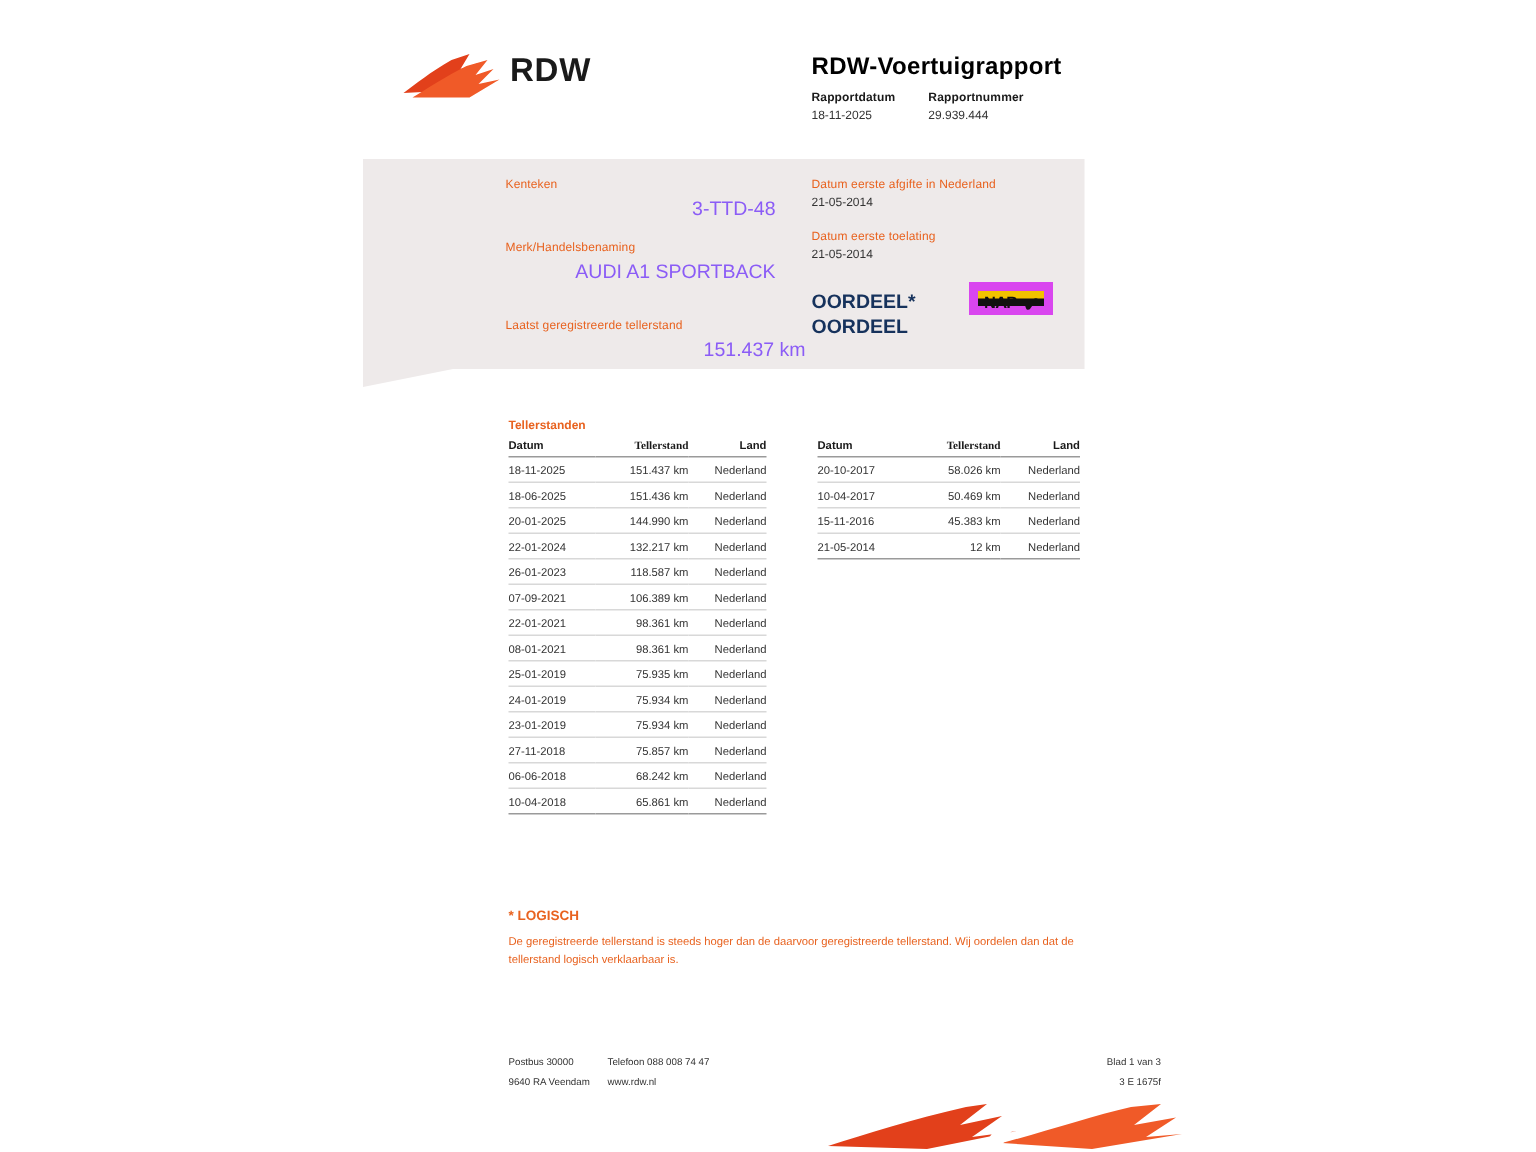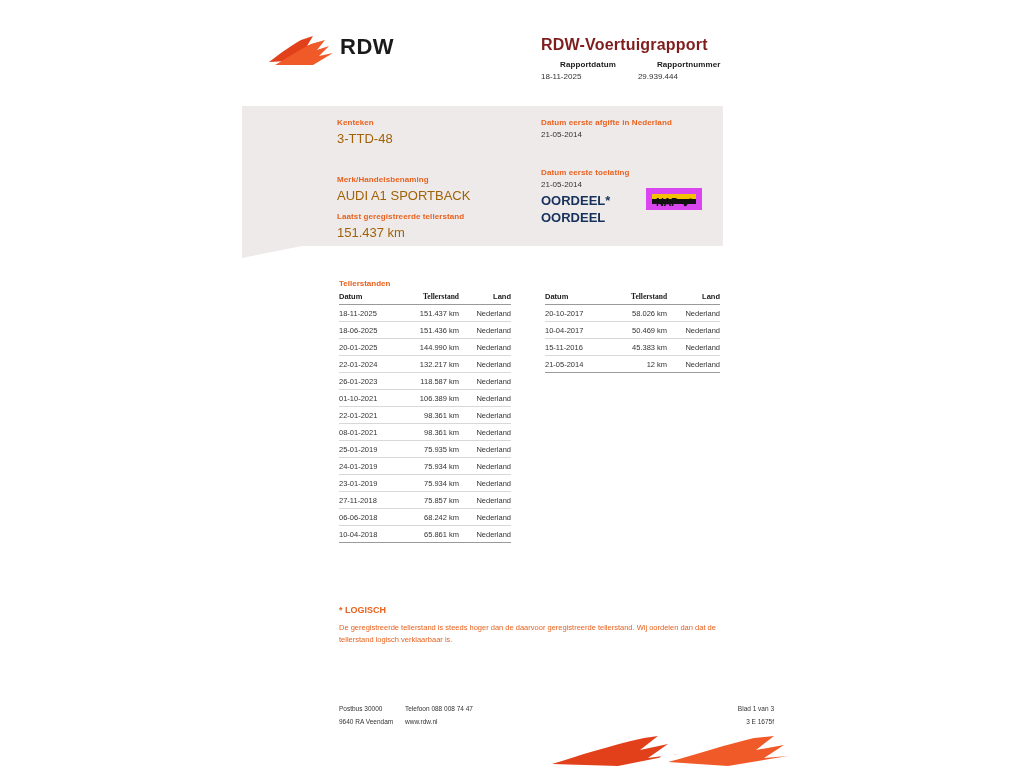--- a/index.html
+++ b/index.html
@@ -45,38 +45,37 @@
     font-weight: bold;
     letter-spacing: 0.5px;
     color: #1a1a1a;
   }
   .report-title {
     position: absolute;
     left: 299px;
     top: 18px;
     font-size: 16px;
     font-weight: bold;
-    color: #7f1d1d;
+    color: #000000;
     letter-spacing: 0.2px;
     white-space: nowrap;
   }
   .report-meta {
     position: absolute;
     left: 299px;
     top: 42px;
     display: flex;
     gap: 22px;
   }
   .meta-block .meta-label {
     font-size: 8px;
     font-weight: bold;
     color: #1a1a1a;
     letter-spacing: 0.1px;
     white-space: nowrap;
-    margin-left: 19px;
   }
   .meta-block .meta-value {
     font-size: 8px;
     color: #333;
     margin-top: 3px;
     white-space: nowrap;
   }
 
   
   .summary-panel {
@@ -91,48 +90,49 @@
     position: absolute;
     left: 242px;
     top: 246px;
     width: 0;
     height: 0;
     border-top: 12px solid #eeeaea;
     border-right: 60px solid transparent;
   }
   .field-label {
     font-size: 8px;
-    font-weight: bold;
+    font-weight: normal;
     color: #e8621f;
     letter-spacing: 0.1px;
   }
   .field-value {
     font-size: 13px;
-    color: #a16207;
+    color: #8b5cf6;
     margin-top: 4px;
+    text-align: right;
   }
   .sum-left {
     position: absolute;
     left: 95px;
     top: 12px;
     width: 180px;
   }
   .sum-right {
     position: absolute;
     left: 299px;
     top: 12px;
     width: 180px;
   }
   .sum-left-bottom {
     position: absolute;
     left: 95px;
     top: 106px;
     width: 200px;
   }
-  .field-gap { margin-top: 29px; }
+  .field-gap { margin-top: 14px; }
   .small-value {
     font-size: 8px;
     color: #333;
     margin-top: 3px;
   }
   .verdict {
     position: absolute;
     left: 299px;
     top: 86px;
     font-size: 13px;
@@ -349,21 +349,21 @@
           <td>22-01-2024</td>
           <td class="num">132.217 km</td>
           <td class="land">Nederland</td>
         </tr>
       <tr>
           <td>26-01-2023</td>
           <td class="num">118.587 km</td>
           <td class="land">Nederland</td>
         </tr>
       <tr>
-          <td>01-10-2021</td>
+          <td>07-09-2021</td>
           <td class="num">106.389 km</td>
           <td class="land">Nederland</td>
         </tr>
       <tr>
           <td>22-01-2021</td>
           <td class="num">98.361 km</td>
           <td class="land">Nederland</td>
         </tr>
       <tr>
           <td>08-01-2021</td>

